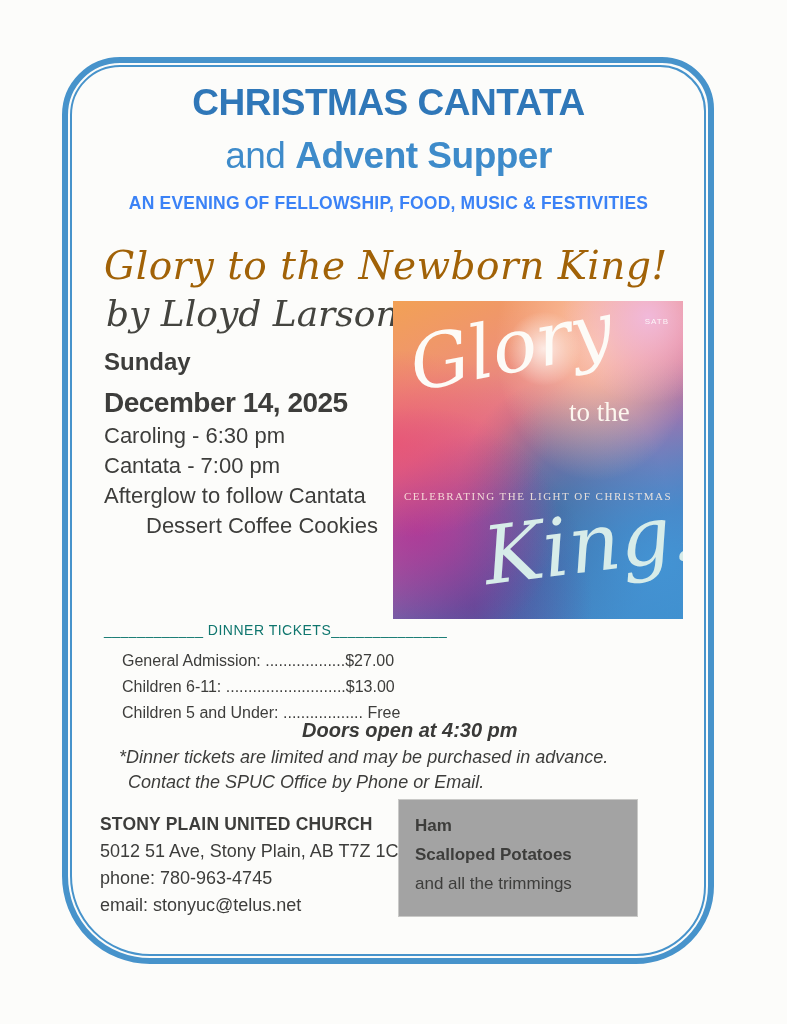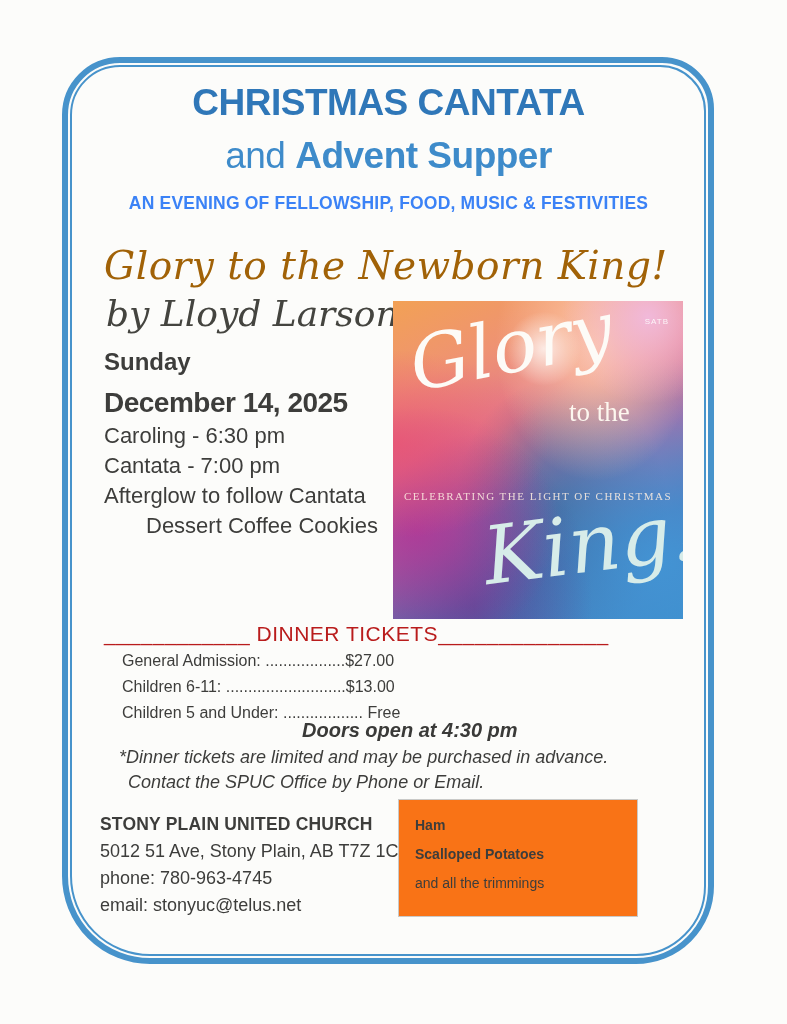--- a/index.html
+++ b/index.html
@@ -87,38 +87,38 @@
     color:rgba(255,240,226,0.85);
   }
   .al-king{
     top:196px;left:90px;
     font-family:"DejaVu Serif", serif;font-style:italic;font-size:80px;
     color:#d7ece9;transform:rotate(-7deg);
   }
   
   .tickets-head{
     position:absolute;left:104px;top:622px;
-    font-size:21px;color:#b91c1c;letter-spacing:0.5px;white-space:nowrap;
+    font-size:14px;color:#0f766e;letter-spacing:0.5px;white-space:nowrap;
   }
   .tickets-rows{position:absolute;left:122px;top:648px;font-size:16px;line-height:26px;}
   .doors-note{
     position:absolute;left:302px;top:719px;
     font-style:italic;font-weight:600;font-size:20px;color:#3a3a38;
   }
   .fineprint{position:absolute;left:119px;top:745px;font-style:italic;font-size:18px;line-height:25px;color:#3d3d3b;}
   .fineprint .l2{padding-left:9px;}
   
   .church{position:absolute;left:100px;top:811px;font-size:18px;line-height:27px;}
   .church .name{font-weight:bold;font-size:17.5px;letter-spacing:0.2px;}
   
   .menu-box{
     position:absolute;left:398px;top:799px;width:240px;height:118px;
-    background:#f97316;border:1px solid #c9c9c7;
+    background:#a3a3a3;border:1px solid #c9c9c7;
     padding:11px 0 0 16px;box-sizing:border-box;
-    font-size:14px;line-height:29px;
+    font-size:17px;line-height:29px;
   }
   .menu-box .b{font-weight:bold;}
 </style>
 </head>
 <body>
 
 <div class="page">
 
   <div class="frame-outer">
     <div class="frame-inner"></div>

